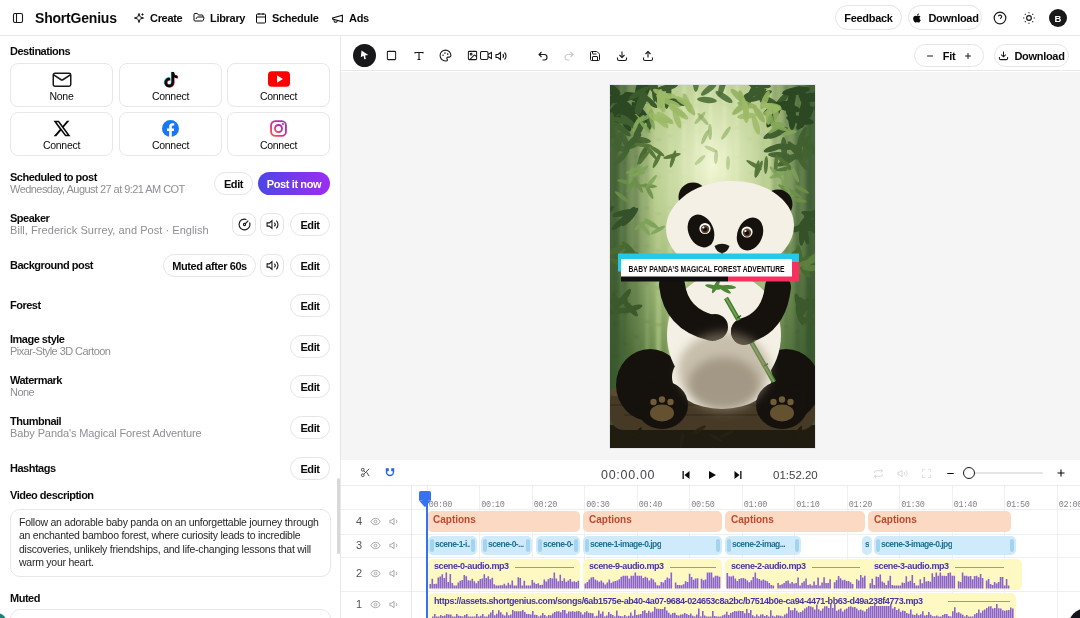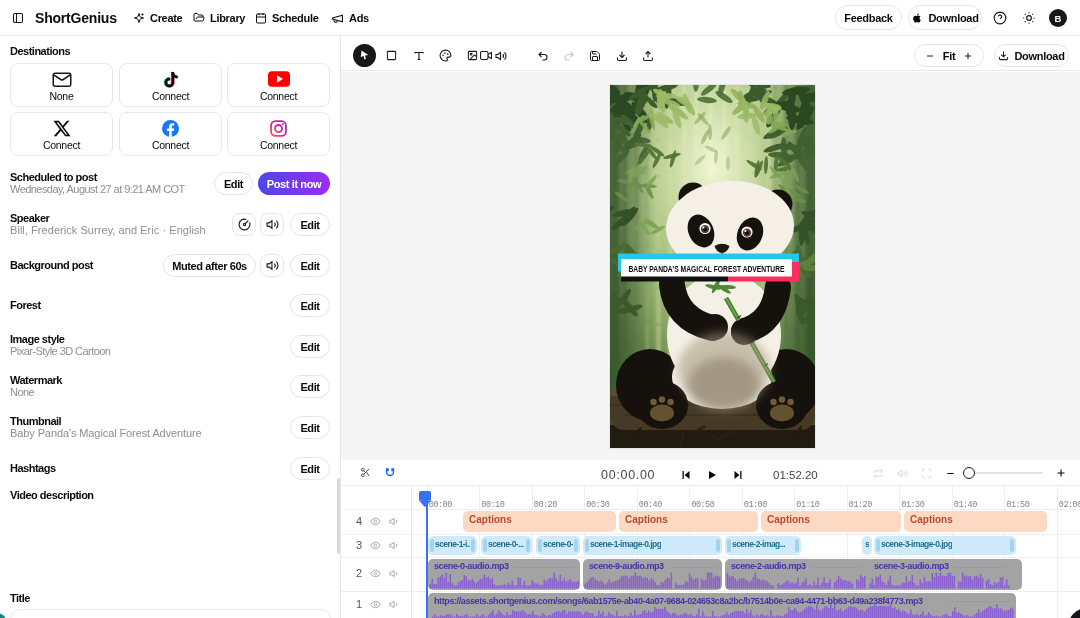--- a/index.html
+++ b/index.html
@@ -46,23 +46,23 @@
 #transport { position:absolute; left:341px; top:460px; width:739px; height:26px; background:#fff;
   border-bottom:1px solid #ededee; }
 #timeline { position:absolute; left:341px; top:486px; width:739px; height:132px; background:#fff; }
 .tool { position:absolute; top:14px; color:#18181b; }
 .tnum { font-size:12.5px; font-weight:500; color:#44444a; letter-spacing:0.7px; }
 .rlbl { position:absolute; top:13.5px; font-size:8.5px; letter-spacing:-0.5px; color:#84848a;font-family:Liberation Mono, monospace; }
 .gline { position:absolute; top:0; width:1px; height:132px; background:#efeff0; }
 .hline { position:absolute; left:0; width:739px; height:1px; background:#efeff0; }
 .trknum { position:absolute; font-size:11px; color:#52525b; }
 .blk { position:absolute; border-radius:5px; }
-.cap { background:#fbd9c2; color:#bd4a2e;margin-left:36px; }
+.cap { background:#fbd9c2; color:#bd4a2e; }
 .img { background:#cfeafa; color:#1e6f92; }
-.aud { background:#a3a3a3; }
+.aud { background:#fef9c3; }
 .blk .t { position:absolute; left:6px; top:3px; font-size:10px; font-weight:600; white-space:nowrap; overflow:hidden; }
 .img .t { font-size:8.5px; letter-spacing:-0.55px; }
 .aud .t { letter-spacing:-0.4px; }
 .hdl { position:absolute; top:2.5px; width:4px; height:13.5px; border-radius:2px; background:#a2d4ef; }
 </style>
 </head>
 <body>
 
 <div id="hdr">
   <svg class="abs" style="left:12px;top:12px" width="12" height="12" viewBox="0 0 24 24" fill="none" stroke="#18181b" stroke-width="2.2">
@@ -184,21 +184,21 @@
       </div>
       <div class="lbl">Connect</div>
     </div>
 
   <div class="sec-title" style="top:135px">Scheduled to post</div>
   <div class="sec-sub" style="top:147px">Wednesday, August 27 at 9:21 AM COT</div>
   <div class="ebtn" style="left:214px;top:136px;width:39px;height:23px">Edit</div>
   <div id="postnow" style="top:136px">Post it now</div>
 
   <div class="sec-title" style="top:176px">Speaker</div>
-  <div class="sec-sub" style="top:188px;letter-spacing:0.05px">Bill, Frederick Surrey, and Eric · English</div>
+  <div class="sec-sub" style="top:188px;letter-spacing:0.05px">Bill, Frederick Surrey, and Post · English</div>
   <div class="ibtn" style="left:232px;top:177px">
       <svg width="13" height="13" viewBox="0 0 24 24" fill="none" stroke="currentColor" stroke-width="2.1">
         <path d="M15.6 2.7a10 10 0 1 0 5.7 5.7"></path>
         <circle cx="12" cy="12" r="2"></circle>
         <path d="M13.4 10.6L19 5"></path>
       </svg>
     </div>
   <div class="ibtn" style="left:260px;top:177px">
       <svg width="13" height="13" viewBox="0 0 24 24" fill="none" stroke="currentColor" stroke-width="2">
         <path d="M11 5L6 9H2v6h4l5 4V5z"></path>
@@ -231,21 +231,22 @@
   <div class="ebtn" style="left:290px;top:339px;width:40px;height:23px">Edit</div>
 
   <div class="sec-title" style="top:378.5px">Thumbnail</div>
   <div class="sec-sub" style="top:390.5px;letter-spacing:-0.1px">Baby Panda's Magical Forest Adventure</div>
   <div class="ebtn" style="left:290px;top:380px;width:40px;height:23px">Edit</div>
 
   <div class="sec-title" style="top:425.5px">Hashtags</div>
   <div class="ebtn" style="left:290px;top:421px;width:40px;height:23px">Edit</div>
 
   <div class="sec-title" style="top:453px">Video description</div>
-  <div class="sec-title" style="top:556px">Title</div>
+  <div class="tarea" style="top:473px;height:68px">Follow an adorable baby panda on an unforgettable journey through<br>an enchanted bamboo forest, where curiosity leads to incredible<br>discoveries, unlikely friendships, and life-changing lessons that will<br>warm your heart.</div>
+  <div class="sec-title" style="top:556px">Muted</div>
   <div class="tarea" style="top:573px;height:20px"></div>
   <div id="sscroll"></div>
   <div class="abs" style="left:-13px;top:577px;width:20px;height:20px;border-radius:50%;background:#11837a"></div>
 </div>
 
 <div id="toolbar">
   <div class="abs" style="left:12px;top:8px;width:23px;height:23px;border-radius:50%;background:#18181b;display:flex;align-items:center;justify-content:center">
     <svg width="11" height="11" viewBox="0 0 24 24" fill="#fff">
         <path d="M4 2l16 7.5-6.8 2.1L16 19l-3.2 1.4-2.8-7.3L4.5 17z" transform="rotate(8 12 12)"></path>
       </svg>

